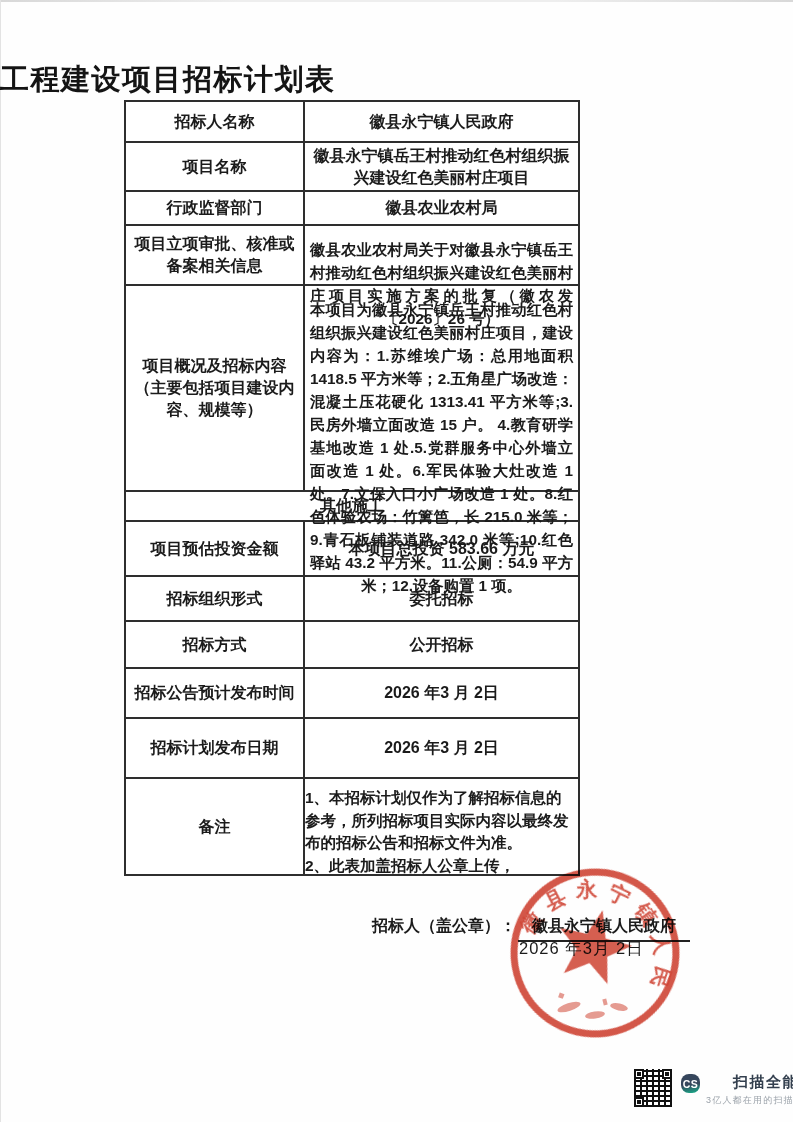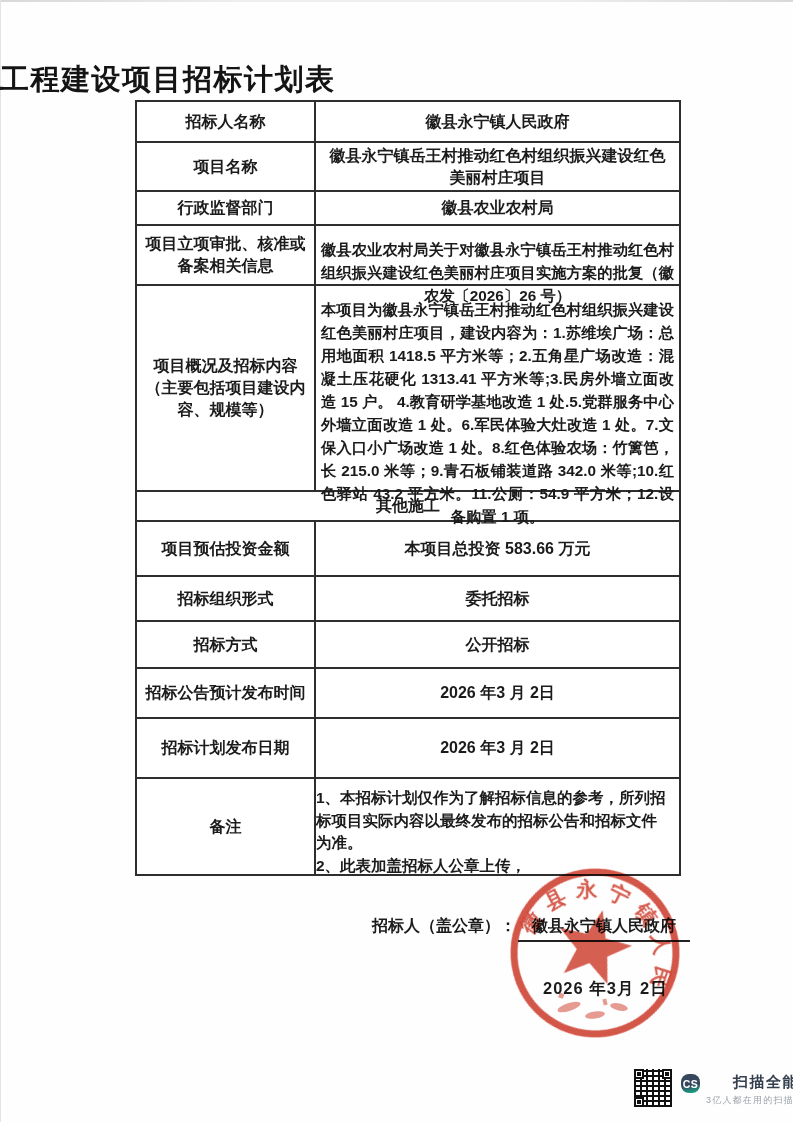--- a/index.html
+++ b/index.html
@@ -15,21 +15,21 @@
   .scan-edge-top { position:absolute; top:0; left:0; width:100%; height:2px; background:linear-gradient(90deg,#d8d8d8,#eee 30%,#eee 70%,#d8d8d8); }
   .scan-edge-left { position:absolute; top:0; left:0; width:1px; height:100%; background:#e3e3e3; }
 
   .doc-title {
     position:absolute; top:60px; left:0; width:100%;
     font-size:29px; font-weight:900;
     letter-spacing:1.5px; color:#141414;
   }
 
   .doc-table {
-    position:absolute; left:135px; top:100px; width:546px;
+    position:absolute; left:124px; top:100px; width:456px;
     border:2px solid #2e2e2e;
     background:#fff;
   }
   .t-row { display:flex; border-top:2px solid #2e2e2e; }
   .t-row:first-child { border-top:none; }
   .t-label {
     width:179px; flex:0 0 179px;
     border-right:2px solid #2e2e2e;
     display:flex; align-items:center; justify-content:center;
     text-align:center;
@@ -62,22 +62,22 @@
     position:absolute; left:372px; top:916px;
     font-size:16px; font-weight:700; white-space:nowrap;
   }
   .sig-name {
     display:inline-block;
     border-bottom:2px solid #222;
     padding:0 14px 3px 14px;
     margin-left:2px;
   }
   .sig-date {
-    position:absolute; left:519px; top:978px;
-    font-size:16.5px; font-weight:700; letter-spacing:1px;padding-left:24px;
+    position:absolute; left:519px; top:938px;
+    font-size:16.5px; font-weight:400; letter-spacing:1px;
   }
 
   .seal {
     position:absolute; left:499px; top:857px;
     width:192px; height:192px;
     mix-blend-mode:multiply; opacity:.9;
     pointer-events:none;
   }
 
   .footer-brand { position:absolute; left:634px; top:1069px; width:150px; height:40px; }

